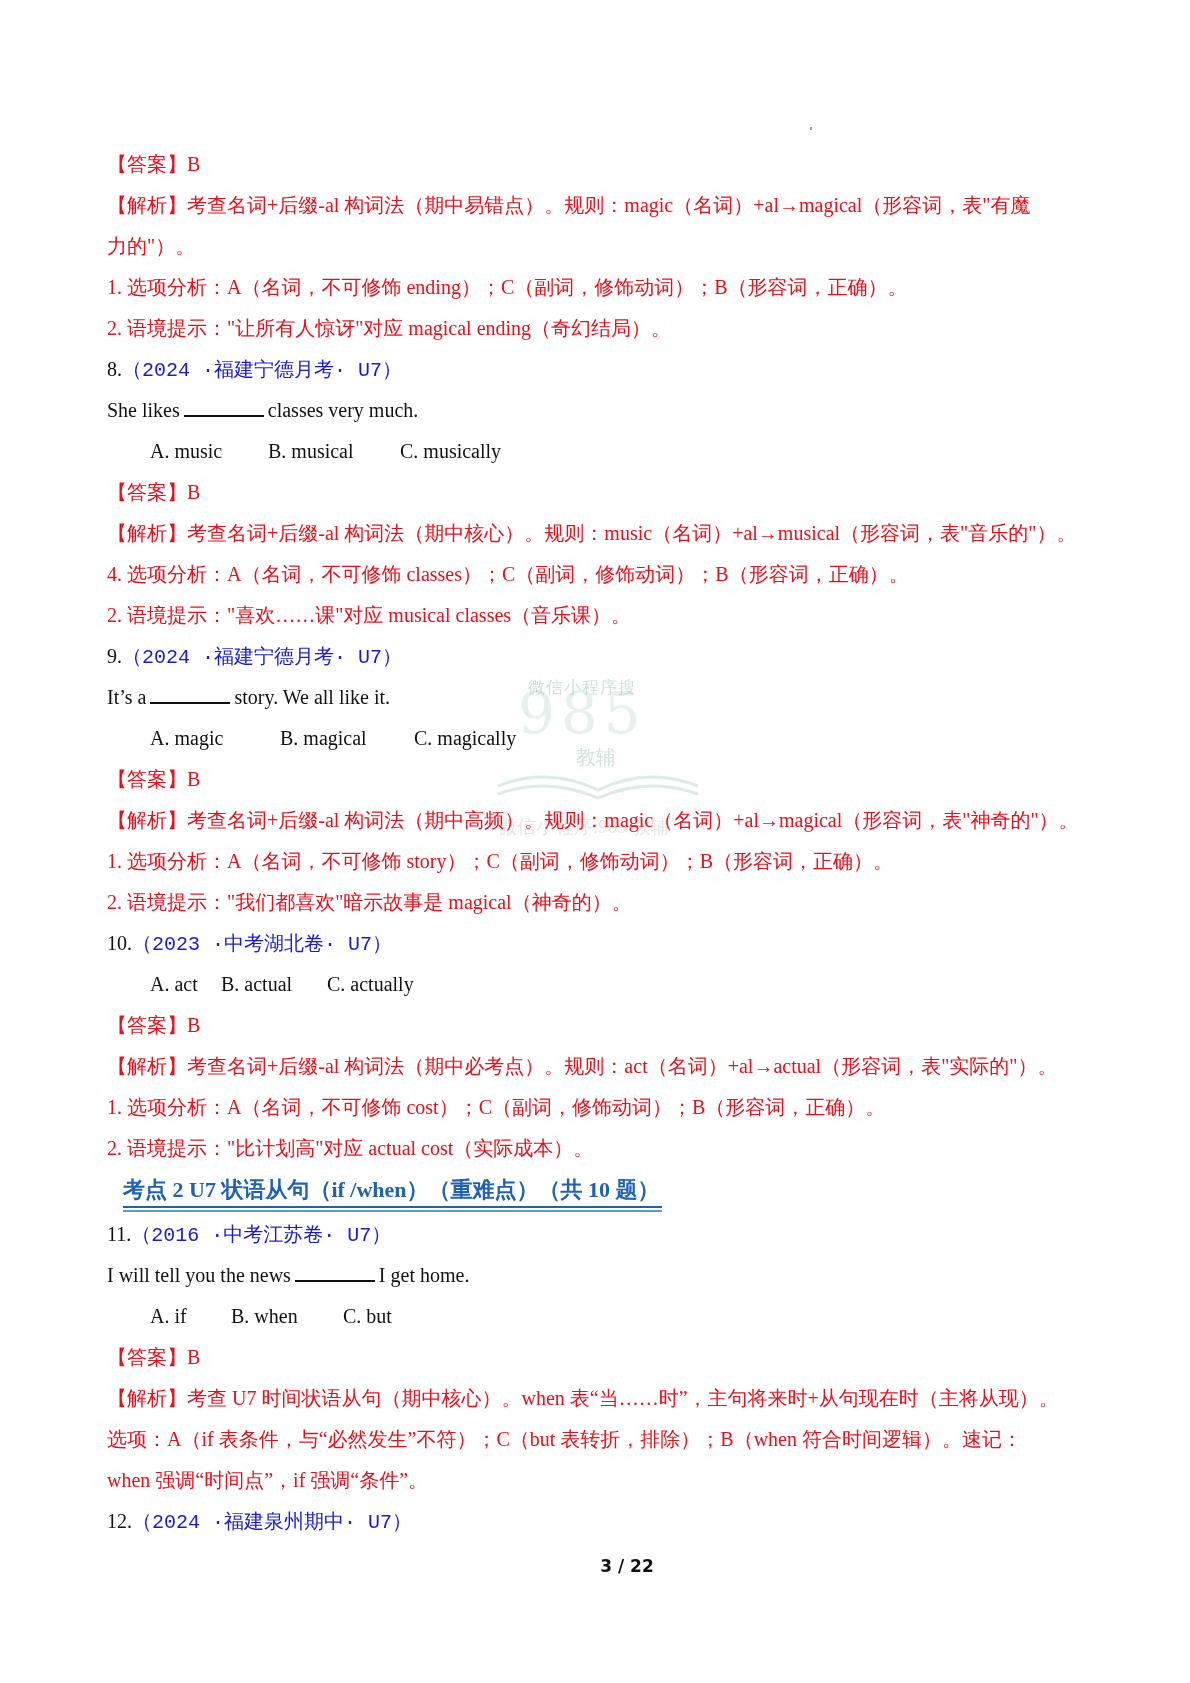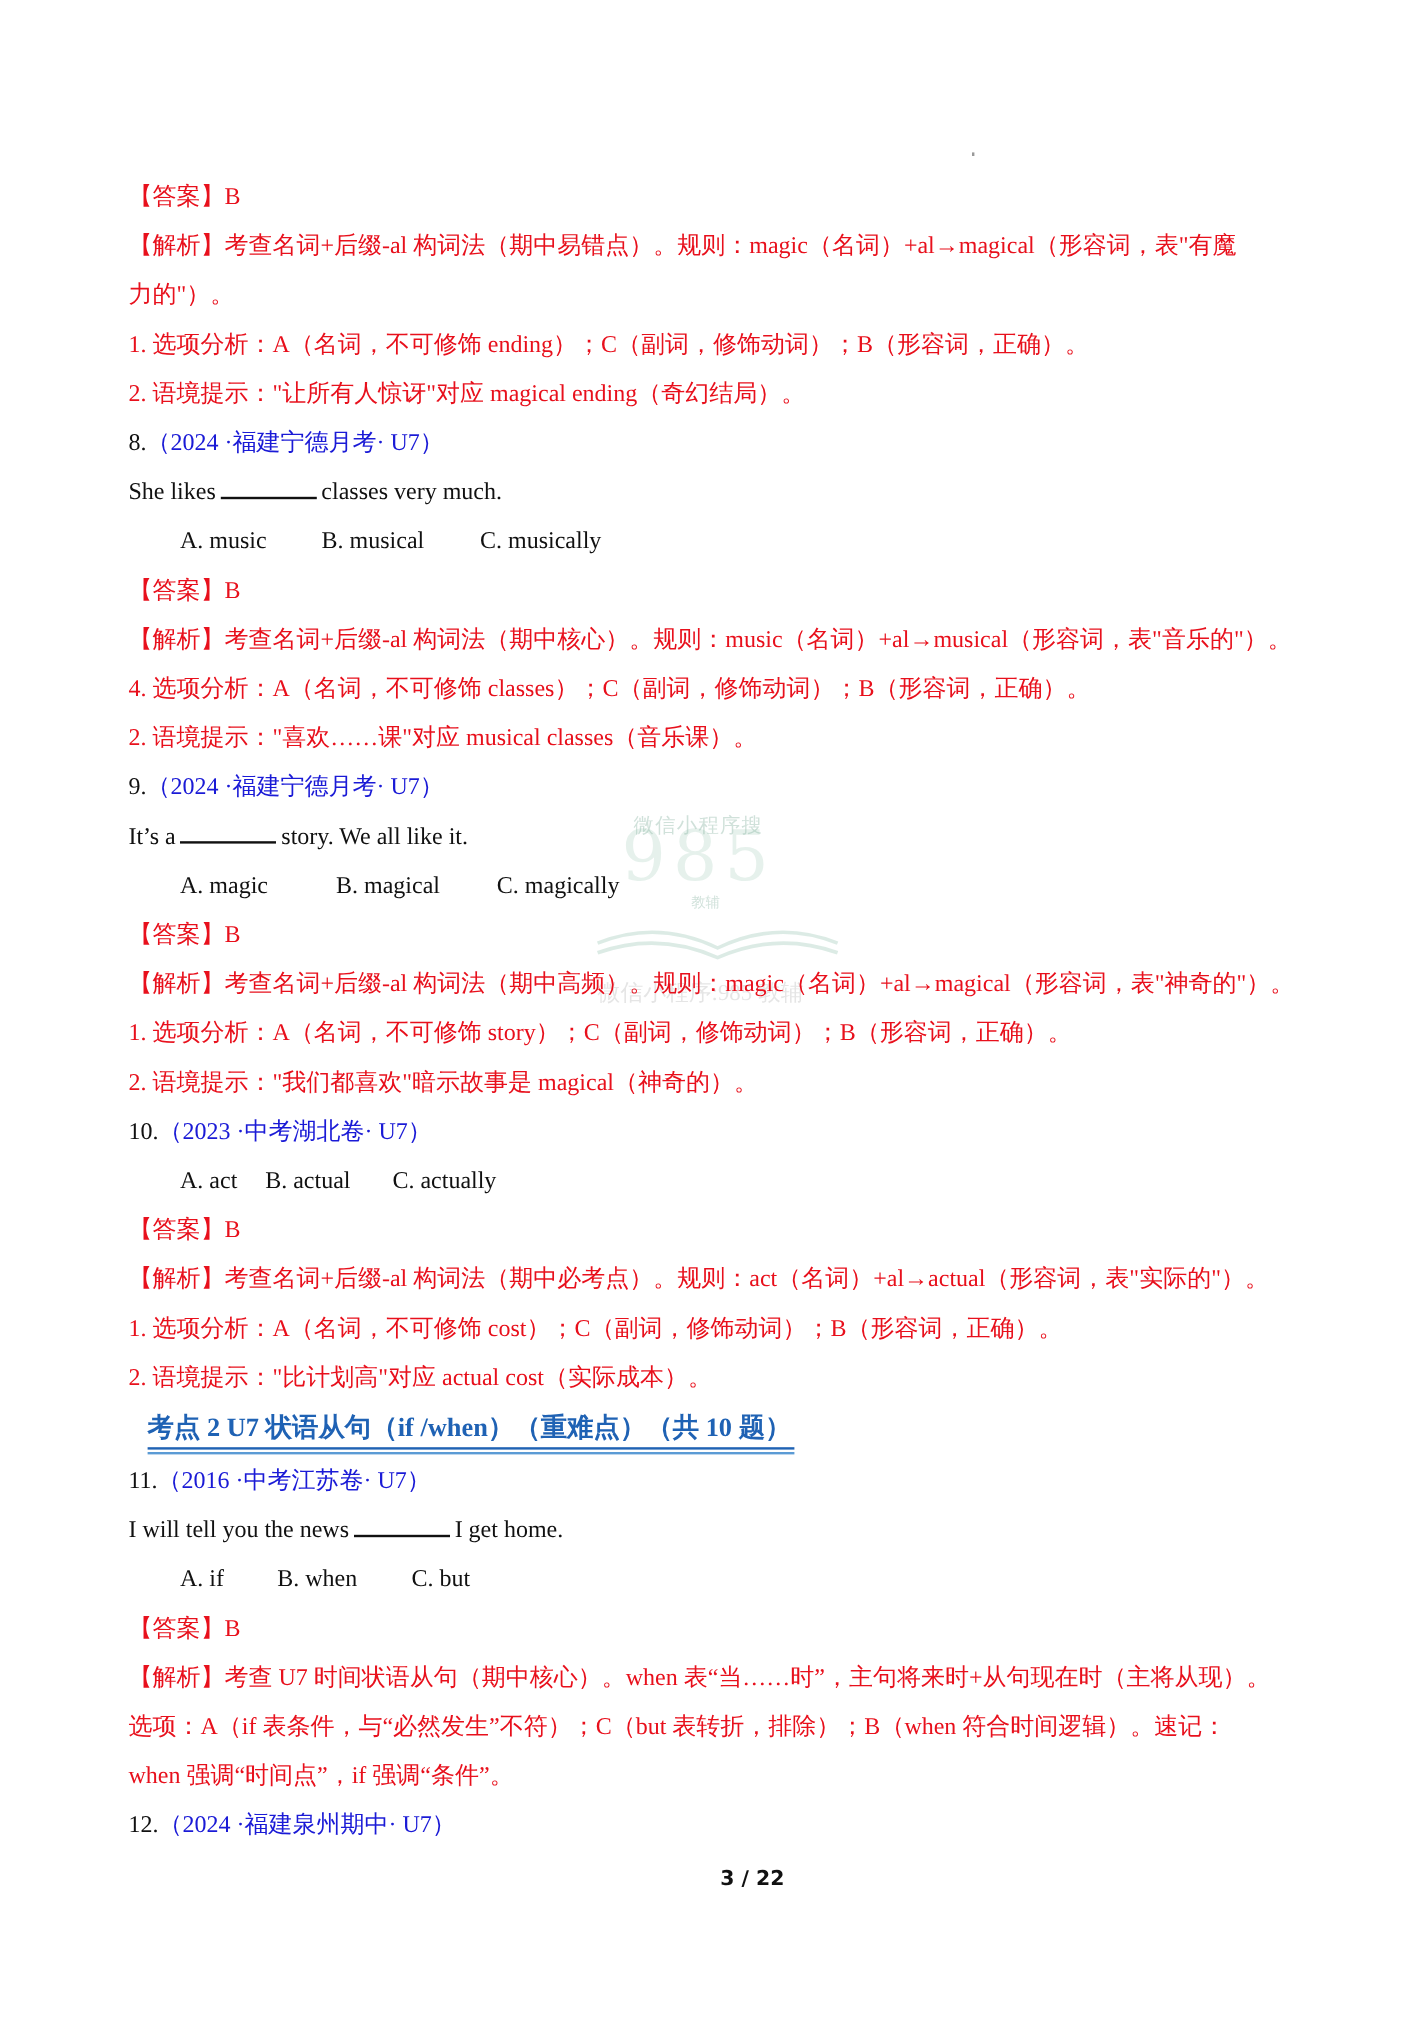--- a/index.html
+++ b/index.html
@@ -2,32 +2,32 @@
 <html><head>
   <meta charset="utf-8">
   <style>
     html, body { margin: 0; padding: 0; background: #ffffff; }
     body { width: 1190px; height: 1683px; position: relative; overflow: hidden; }
     .page { position: absolute; left: 0; top: 0; width: 1190px; height: 1683px; background: #fff; }
     .dot { position: absolute; left: 810px; top: 127px; width: 2px; height: 3px; background: #999; }
     .content { position: absolute; left: 107px; top: 144px; width: 990px; }
     .line { font-family: "Liberation Serif", "DejaVu Serif", serif; font-size: 20px; line-height: 41px; height: 41px; white-space: nowrap; color: #111; }
     .red { color: #e8101c; }
-    .blue { color: #1a1ad6; }
+    .blue { color: #1a1ad6; font-family: Liberation Mono, monospace; }
     .black { color: #111; }
     .opts { padding-left: 43px; }
     .opts span { display: inline-block; }
     .blank { display: inline-block; border-bottom: 2px solid #111; height: 16px; vertical-align: baseline; margin: 0 4px; }
     .section { font-family: "Liberation Serif", "DejaVu Serif", serif; font-weight: bold; font-size: 22px; color: #1f62b4; line-height: 41px; height: 41px; position: relative; display: inline-block; white-space: nowrap; margin-left: 16px; }
     .section .ul { position: absolute; left: 0; right: -2px; bottom: 2px; height: 2px; background: #1f62b4; }
     .section .ul2 { position: absolute; left: 0; right: -2px; bottom: -2px; height: 2px; background: #5b9bd5; }
     .watermark { position: absolute; left: 488px; top: 676px; width: 220px; height: 150px; pointer-events: none; }
     .wm-text-top { position: absolute; left: 40px; top: 0; font-family: "DejaVu Sans", sans-serif; font-size: 17px; color: rgba(120,170,150,0.35); letter-spacing: 1px; }
     .wm-num { position: absolute; left: 30px; top: 3px; font-family: "DejaVu Serif", serif; font-size: 58px; color: rgba(140,190,170,0.22); letter-spacing: 6px; }
-    .wm-sub { position: absolute; left: 88px; top: 68px; font-family: Liberation Serif, serif; font-size: 12px; color: rgba(120,170,150,0.35); }
+    .wm-sub { position: absolute; left: 88px; top: 68px; font-family: Liberation Serif, serif; font-size: 20px; color: rgba(120,170,150,0.35); }
     .wm-book { position: absolute; left: 0; top: 80px; }
     .wm-bottom { position: absolute; left: 10px; top: 138px; font-family: Liberation Serif, serif; font-size: 19px; color: rgba(150,150,150,0.25); white-space: nowrap; }
     .pagenum { position: absolute; left: 0; width: 1190px; top: 1556px; text-align: center; font-family: "DejaVu Sans", sans-serif; font-weight: bold; font-size: 17px; color: #111; margin-left: 32px; }
   </style>
 </head>
 <body>
 
 <div class="page">
   <div class="dot"></div>
 

